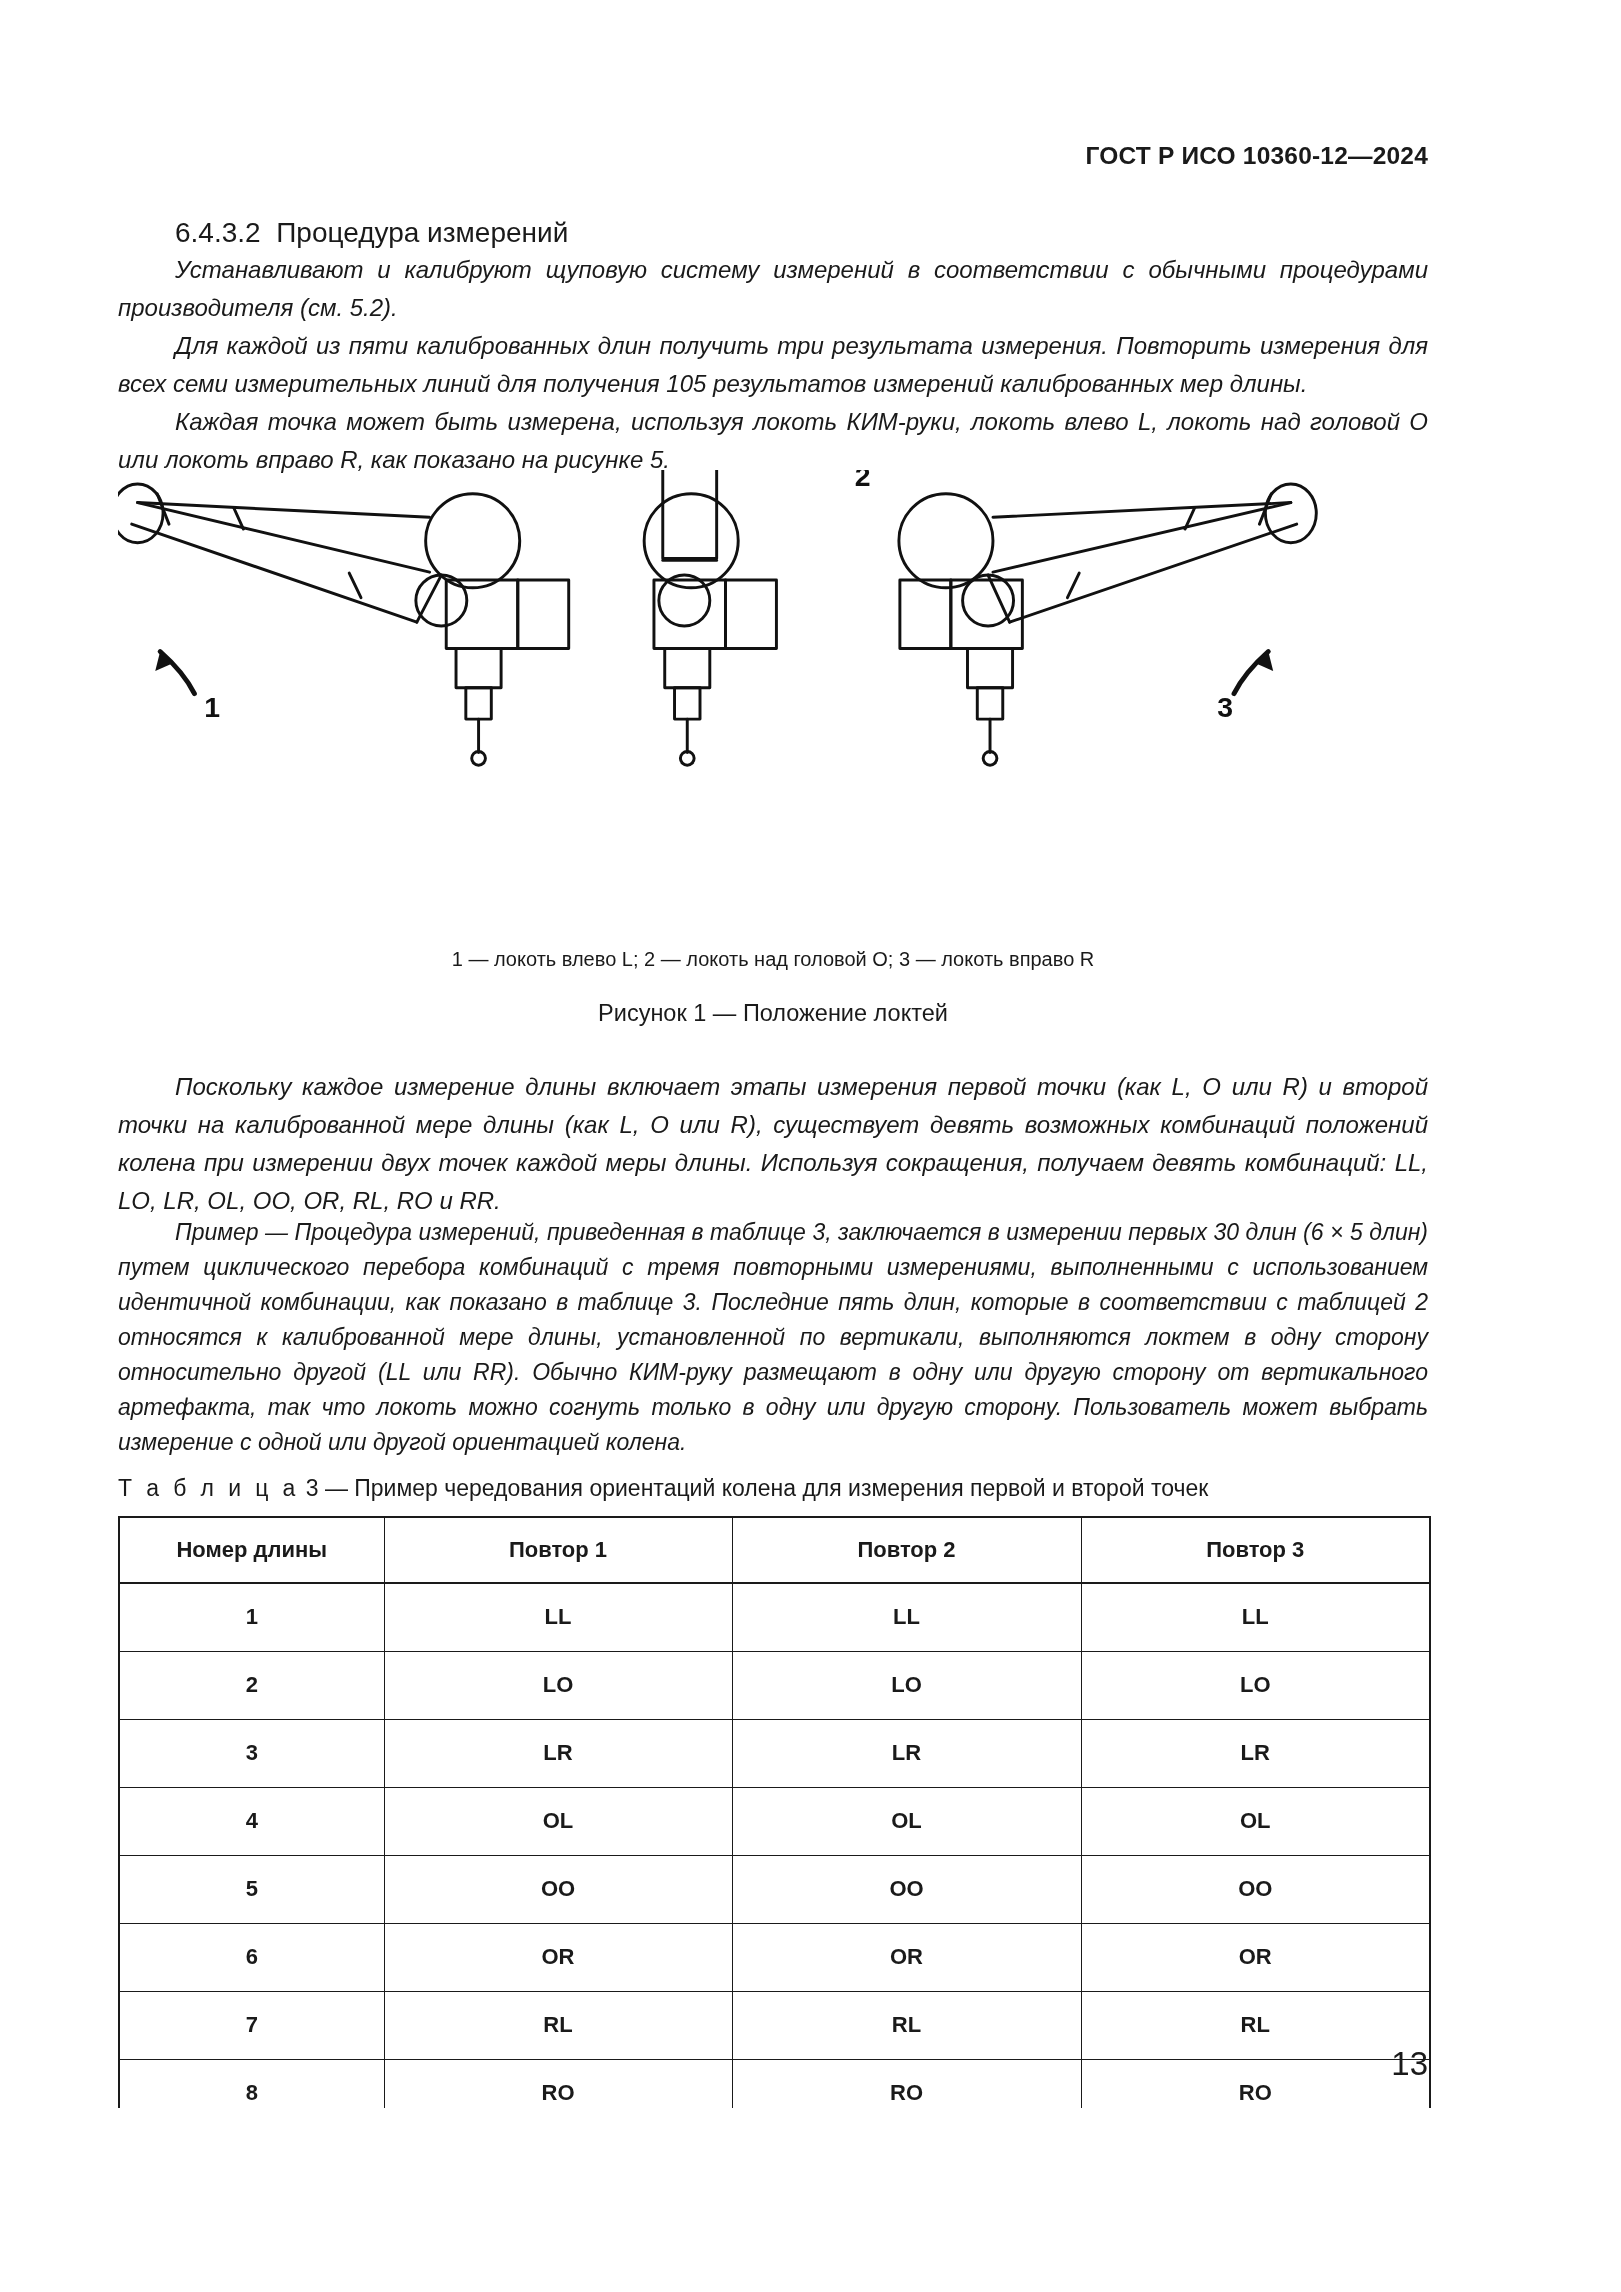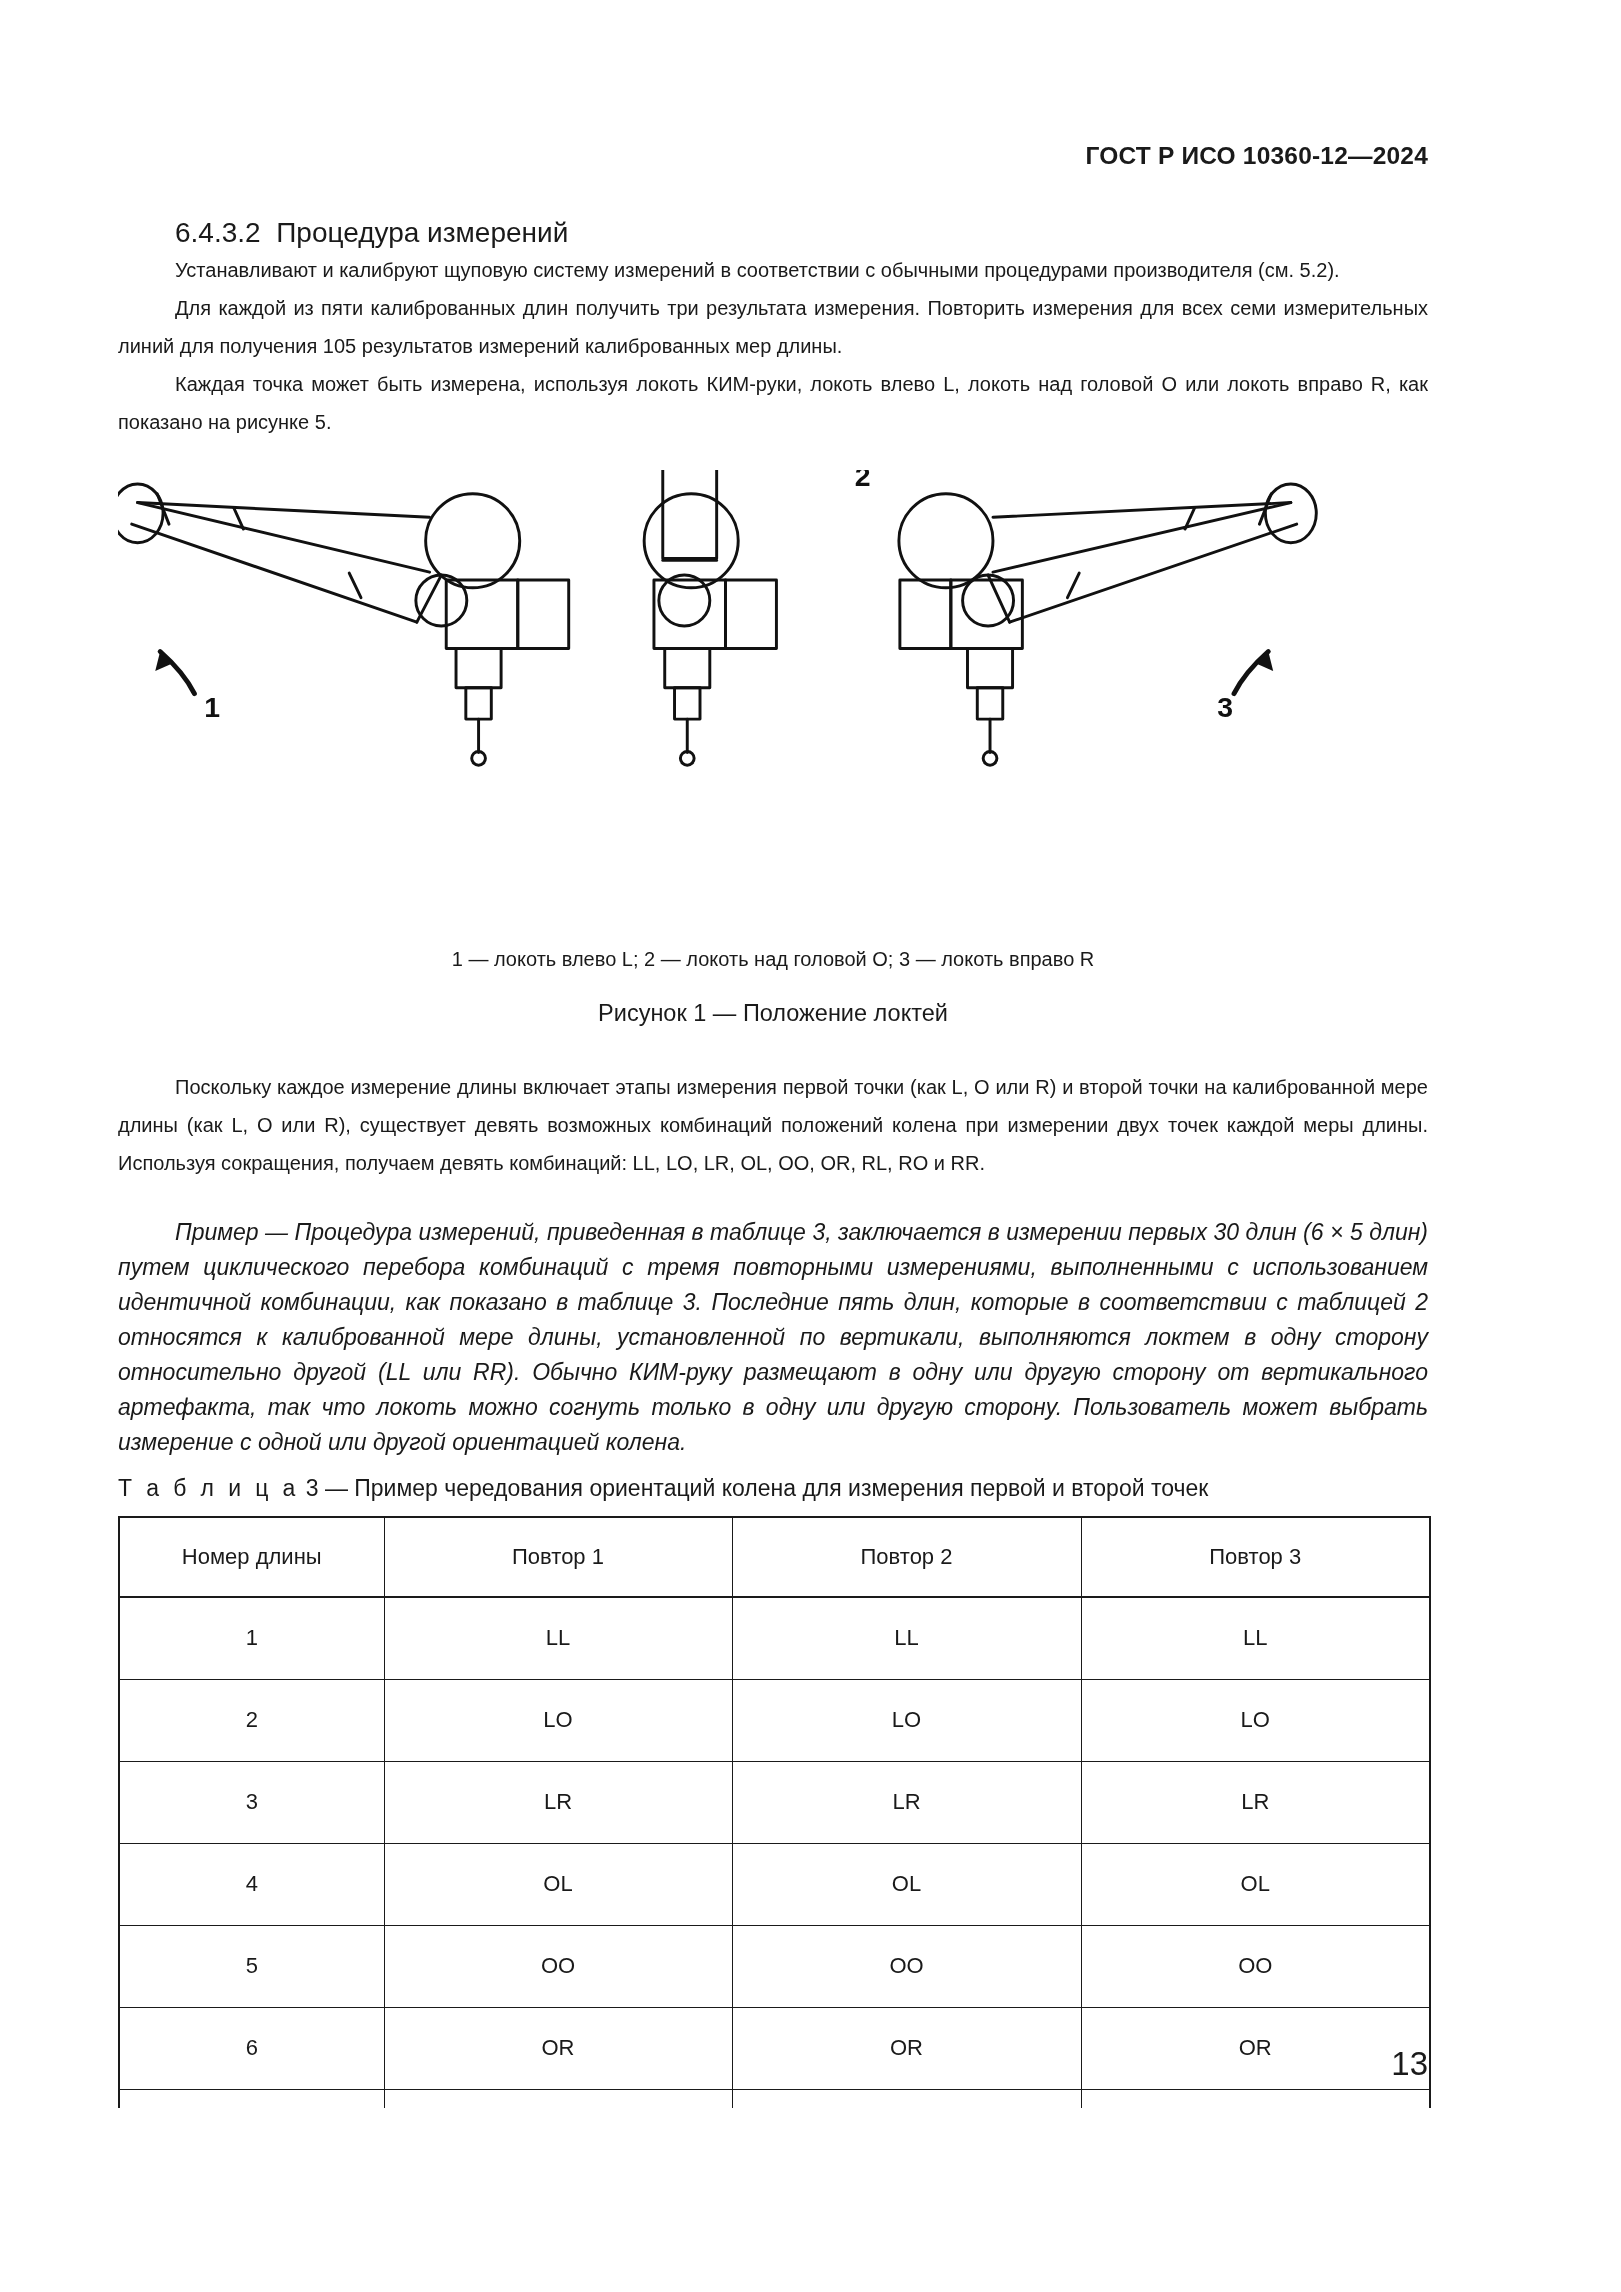--- a/index.html
+++ b/index.html
@@ -40,26 +40,27 @@
   }
 
   .clause-head {
     font-size: 28px;
     line-height: 37px;
     margin: 0 0 0 57px;
     white-space: pre;
   }
 
   p.body-par {
-    font-size: 20px;
+    font-size: 24px;
     line-height: 38px;
     margin: 0;
     text-align: justify;
     text-indent: 57px;
     hyphens: manual;
+    font-style: italic;
   }
 
   
   .figure-block {
     position: absolute;
     left: 118px;
     top: 470px;
     width: 1310px;
   }
   .figure-canvas {
@@ -132,22 +133,22 @@
   table.data col.c0 { width: 265px; }
   table.data col.c1 { width: 348px; }
   table.data col.c2 { width: 349px; }
   table.data col.c3 { width: 349px; }
 
   table.data th,
   table.data td {
     border: 1.5px solid #1a1a1a;
     text-align: center;
     font-size: 22px;
-    font-weight: normal;
-    padding: 15px;
+    font-weight: bold;
+    padding: 8px;
     height: 51px;
     vertical-align: middle;
   }
   table.data thead th {
     height: 48px;
     border-bottom: 1.5px solid #1a1a1a;
   }
   table.data thead tr th { border-top: 2.5px solid #1a1a1a; }
   table.data tbody tr:first-child td { border-top: 2.5px solid #1a1a1a; }
   table.data tbody tr:last-child td { border-bottom: 2.5px solid #1a1a1a; }

